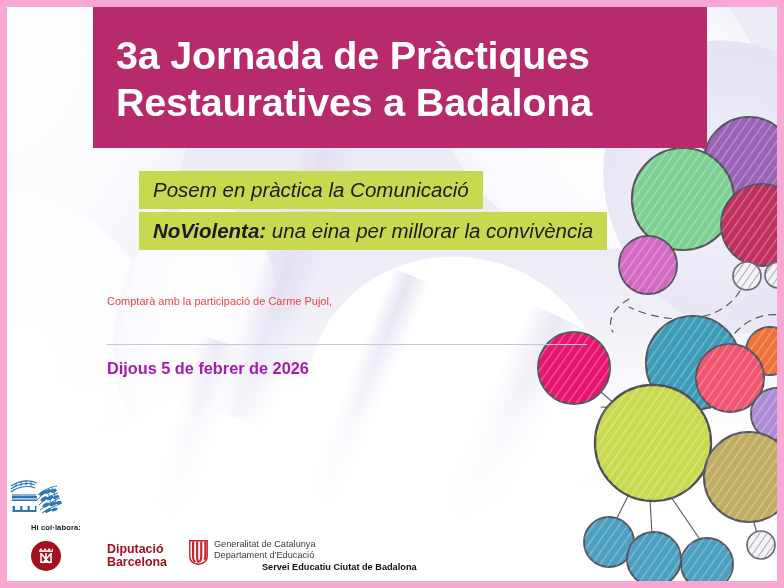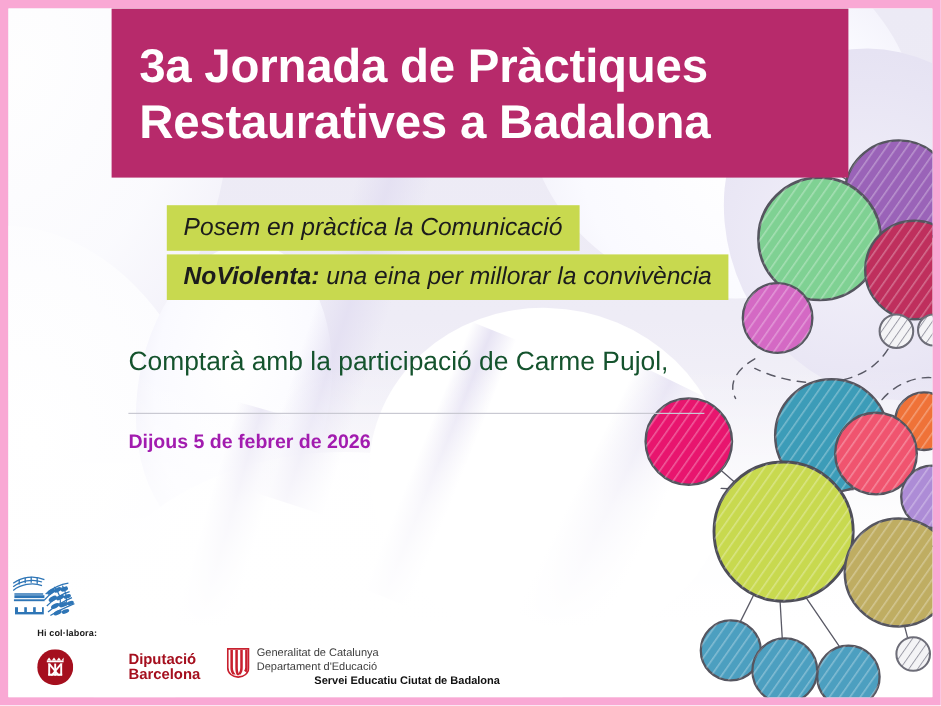--- a/index.html
+++ b/index.html
@@ -138,22 +138,22 @@
   #subtitle .sub-line .rest { font-weight: 400; }
 
   
   #body-copy {
     position: absolute;
     left: 100px; top: 283px;
     width: 560px;
     z-index: 4;
   }
   #body-copy .para {
-    color: #14532d;
-    font-size: 22px;
+    color: #ef4444;
+    font-size: 11px;
     line-height: 22.5px;
     white-space: nowrap;
   }
   #divider {
     position: absolute;
     left: 100px; top: 337px;
     width: 480px; height: 1px;
     background: #c9c9d2;
     z-index: 4;
   }

